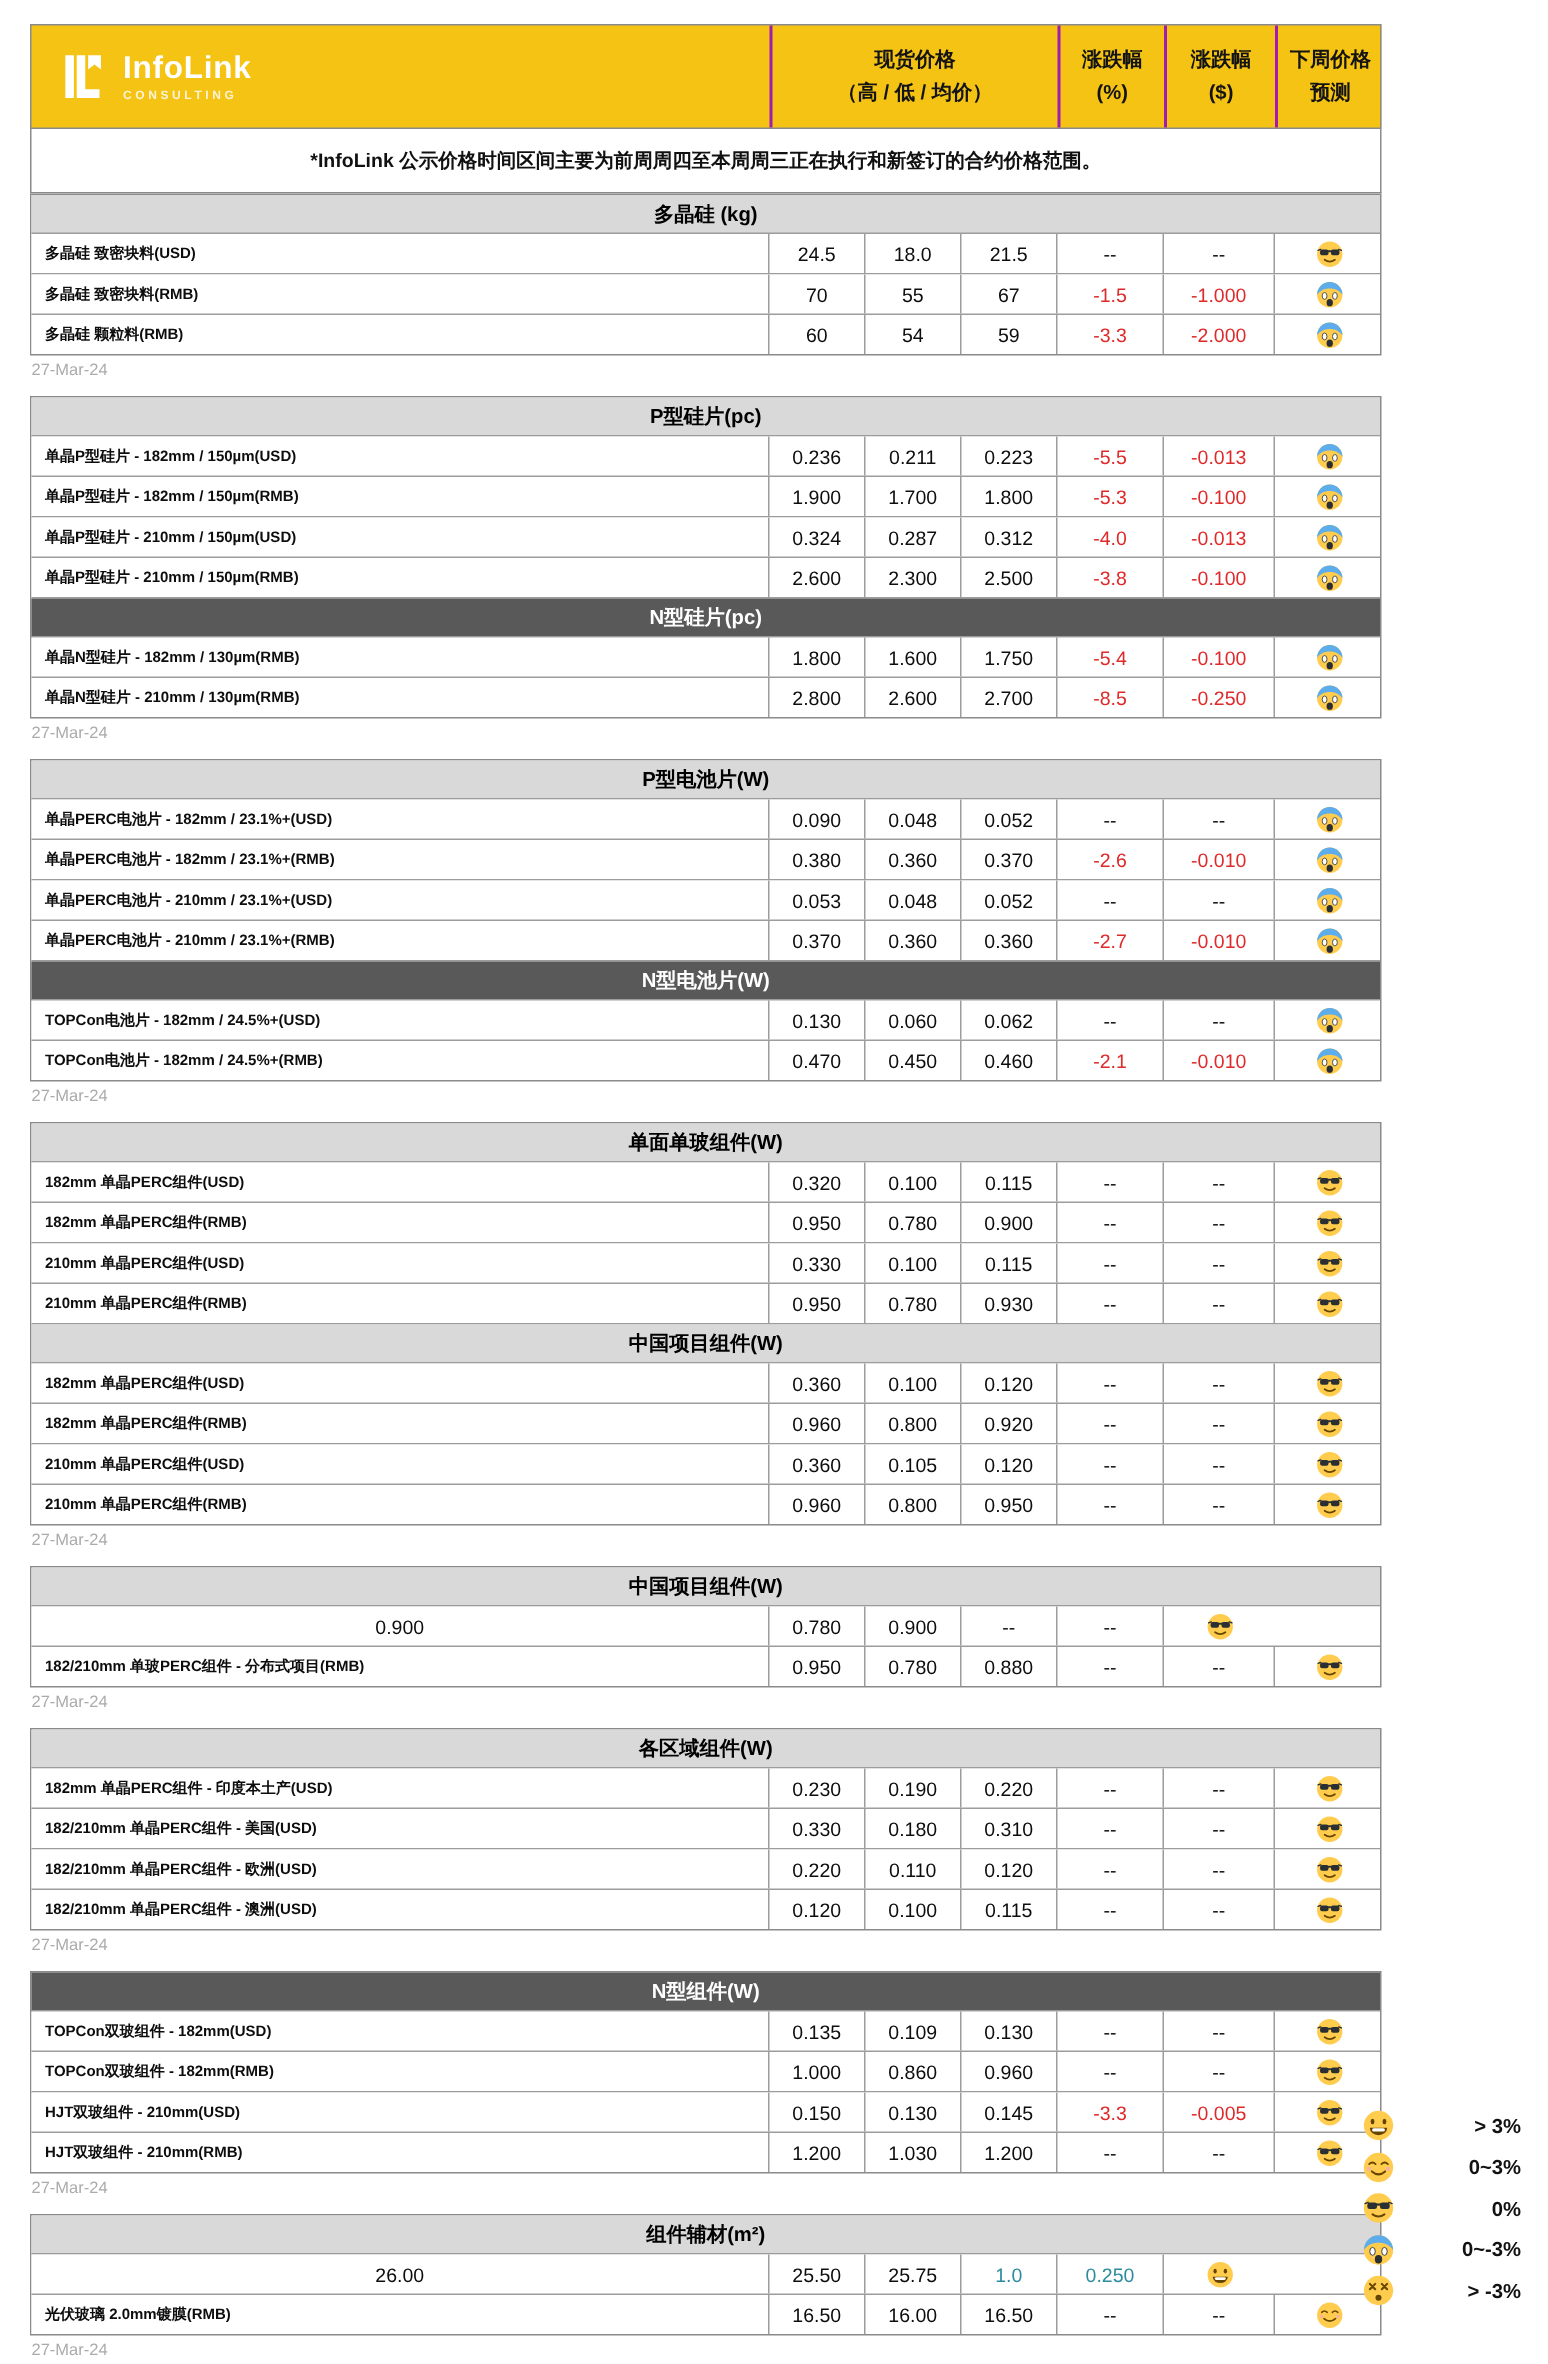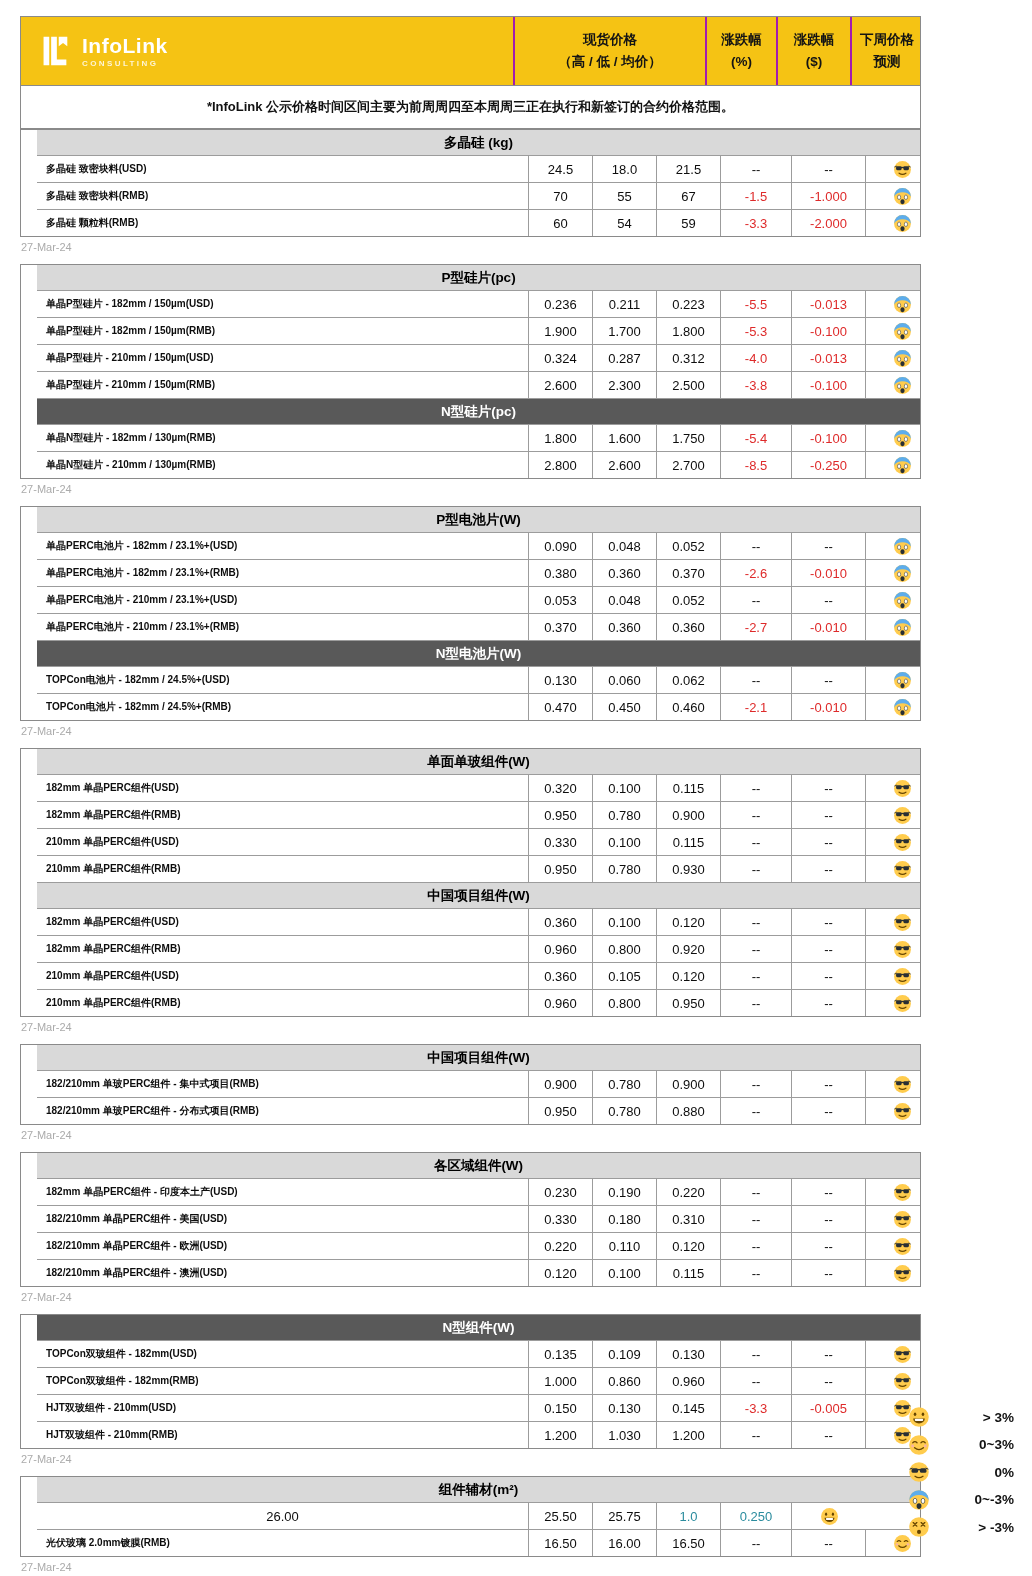--- a/index.html
+++ b/index.html
@@ -38,21 +38,21 @@
   .note{
     height:43px;box-sizing:border-box;
     border:1px solid #8a8a8a;border-top:none;
     display:flex;align-items:center;justify-content:center;
     font-weight:bold;font-size:13px;color:#111;
     background:#fff;
   }
 
   
   .group-wrap{margin-bottom:10px;}
-  .group{border:1px solid #8a8a8a;box-sizing:border-box;background:#fff;padding-left:16px;}
+  .group{border:1px solid #8a8a8a;box-sizing:border-box;background:#fff;}
   .group > *:not(:last-child){border-bottom:1px solid #9c9c9c;}
   .section-header{
     height:25px;display:flex;align-items:center;justify-content:center;
     font-weight:bold;font-size:13.5px;
   }
   .section-header.light{background:#D9D9D9;color:#000;}
   .section-header.dark{background:#595959;color:#fff;}
   .row{
     display:grid;
     grid-template-columns:492px 64px 64px 64px 71px 74px 72px;
@@ -585,21 +585,20 @@
               </span>
             </div>
           </div>
         </div>
         <div class="date-label">27-Mar-24</div>
       </div>
       <div class="group-wrap">
         <div class="group">
           <div class="section-header light">中国项目组件(W)</div>
           <div class="row">
-            <div class="name-cell">182/210mm 单玻PERC组件 - 集中式项目(RMB)</div>
             <div class="num-cell">0.900</div>
             <div class="num-cell">0.780</div>
             <div class="num-cell">0.900</div>
             <div class="num-cell">--</div>
             <div class="num-cell">--</div>
             <div class="icon-cell">
               <span class="emoji">
                 <svg viewBox="0 0 36 36">
                   <circle cx="18" cy="18" r="16" fill="#FFCC4D"></circle>
                   <path d="M3.2 13.2l3.5-1.4M32.8 13.2l-3.5-1.4" stroke="#292F33" stroke-width="1.6" stroke-linecap="round"></path>

